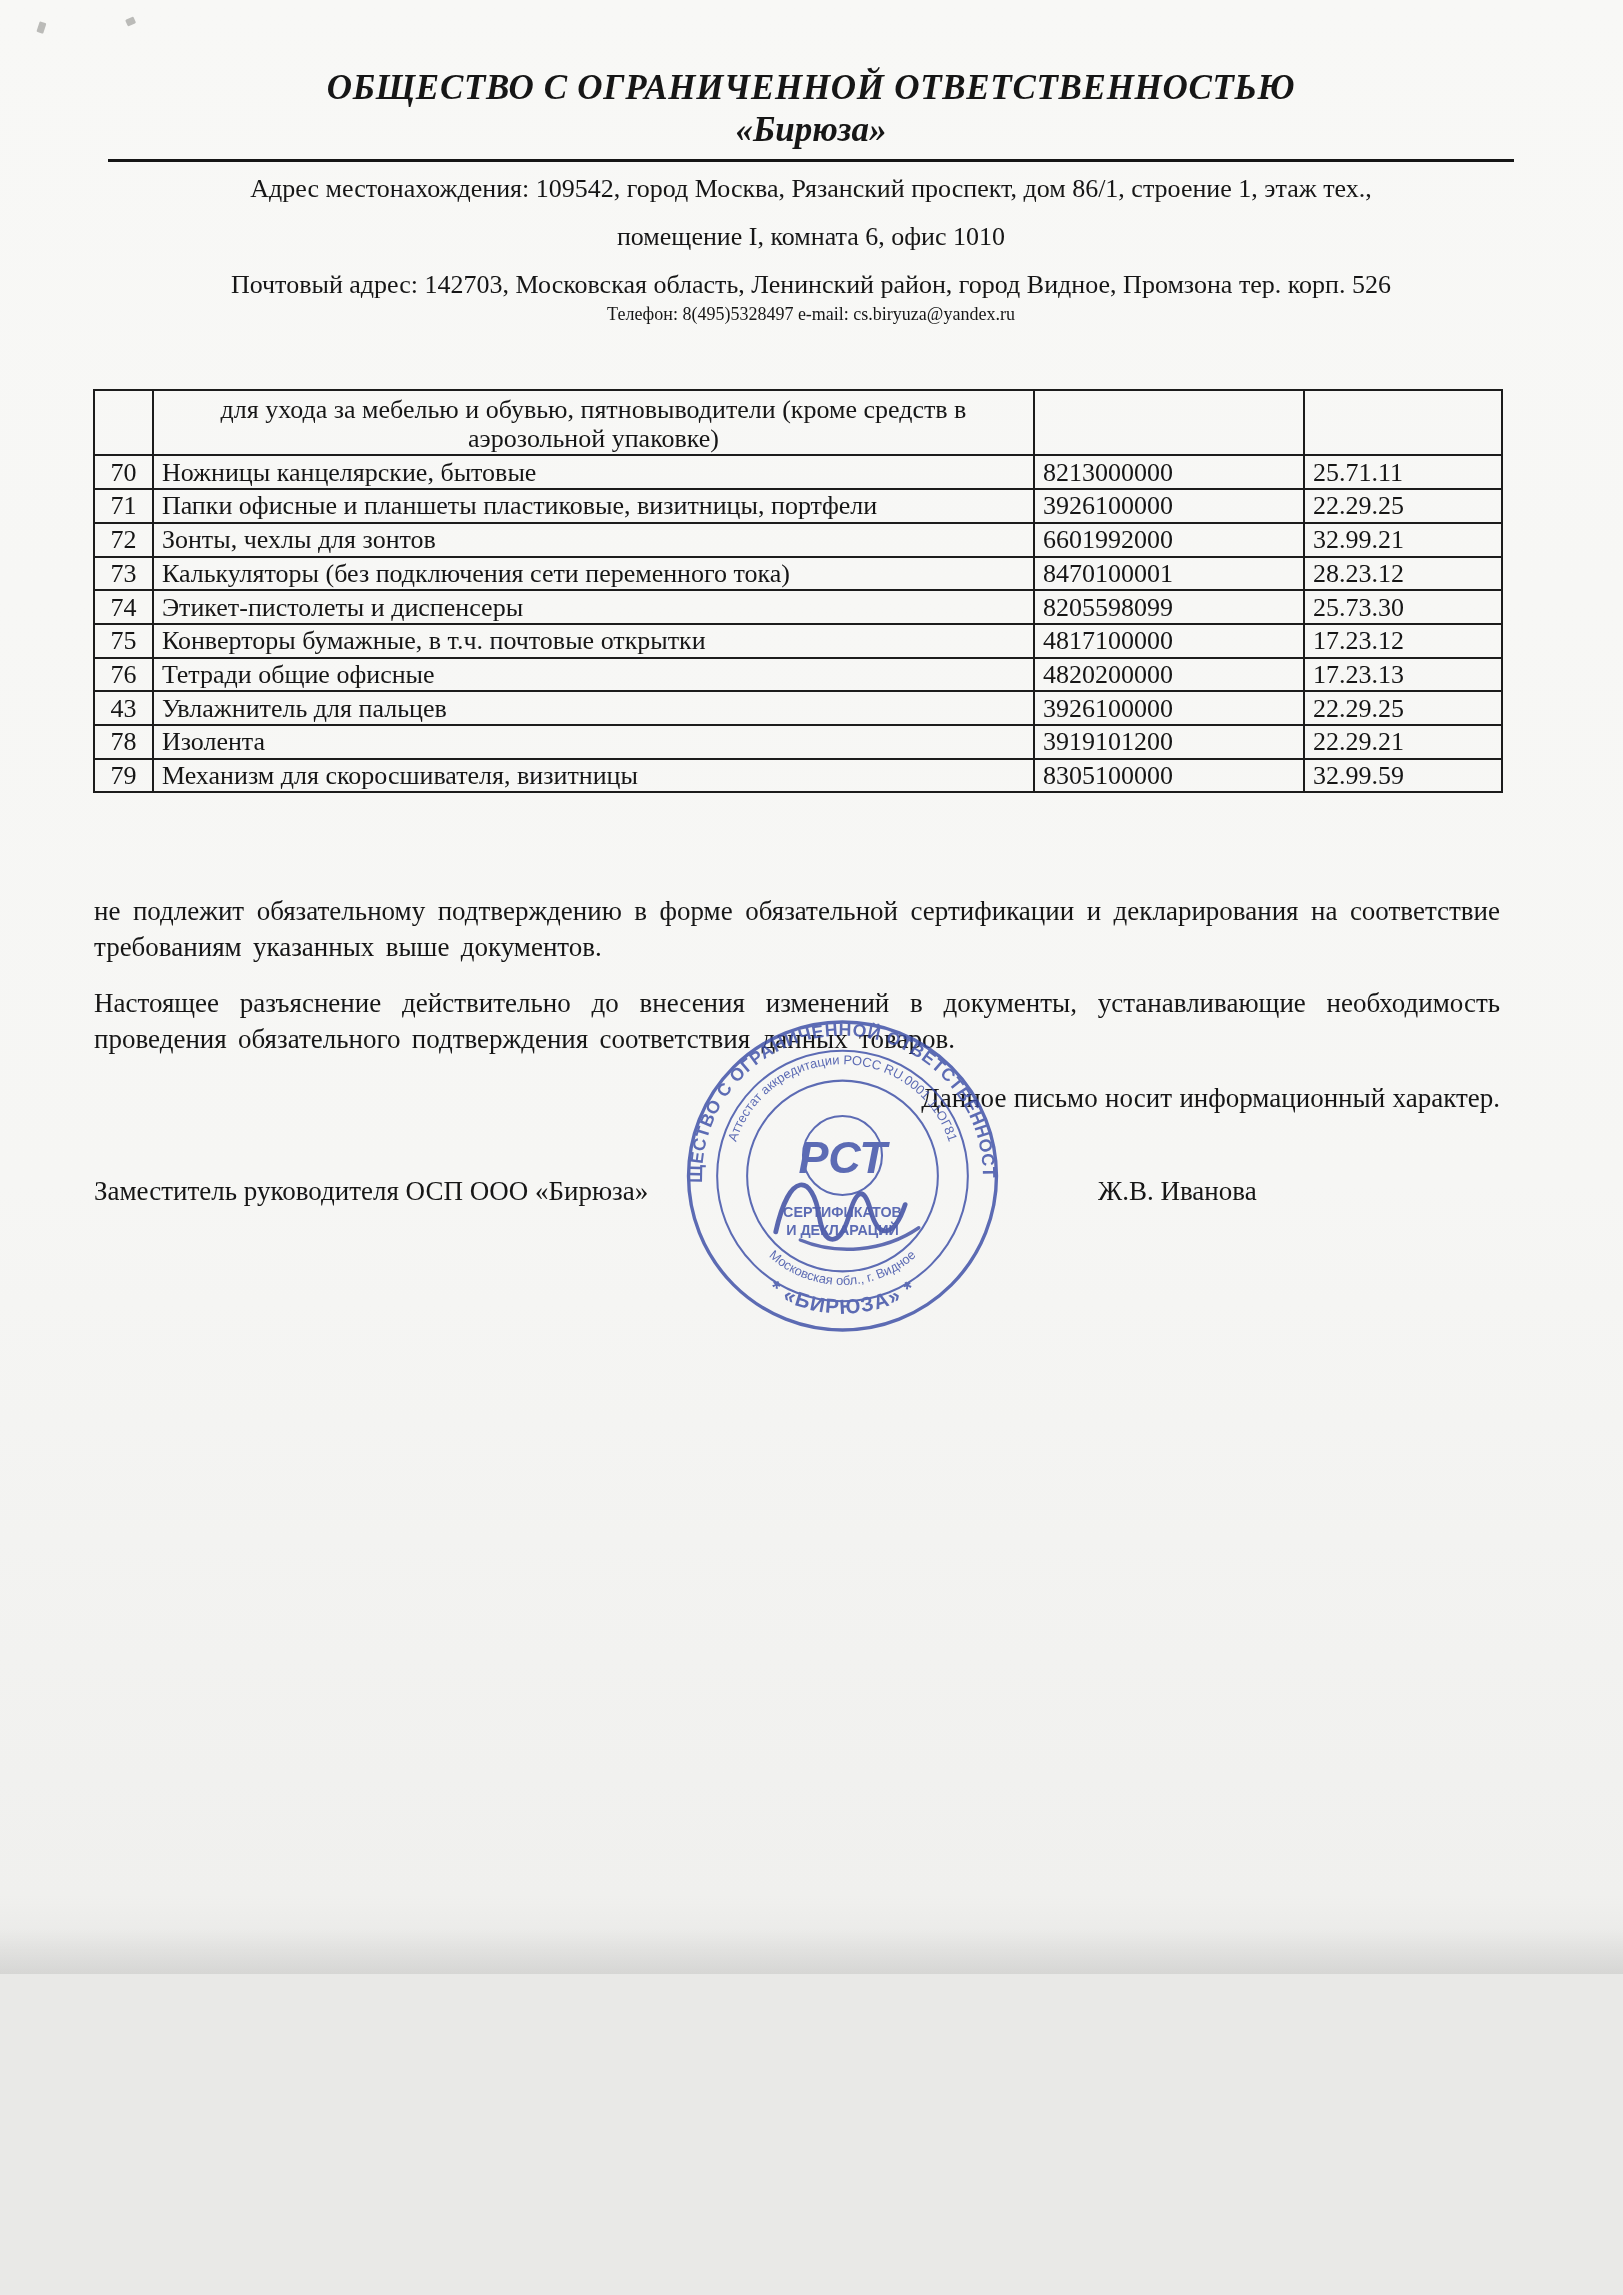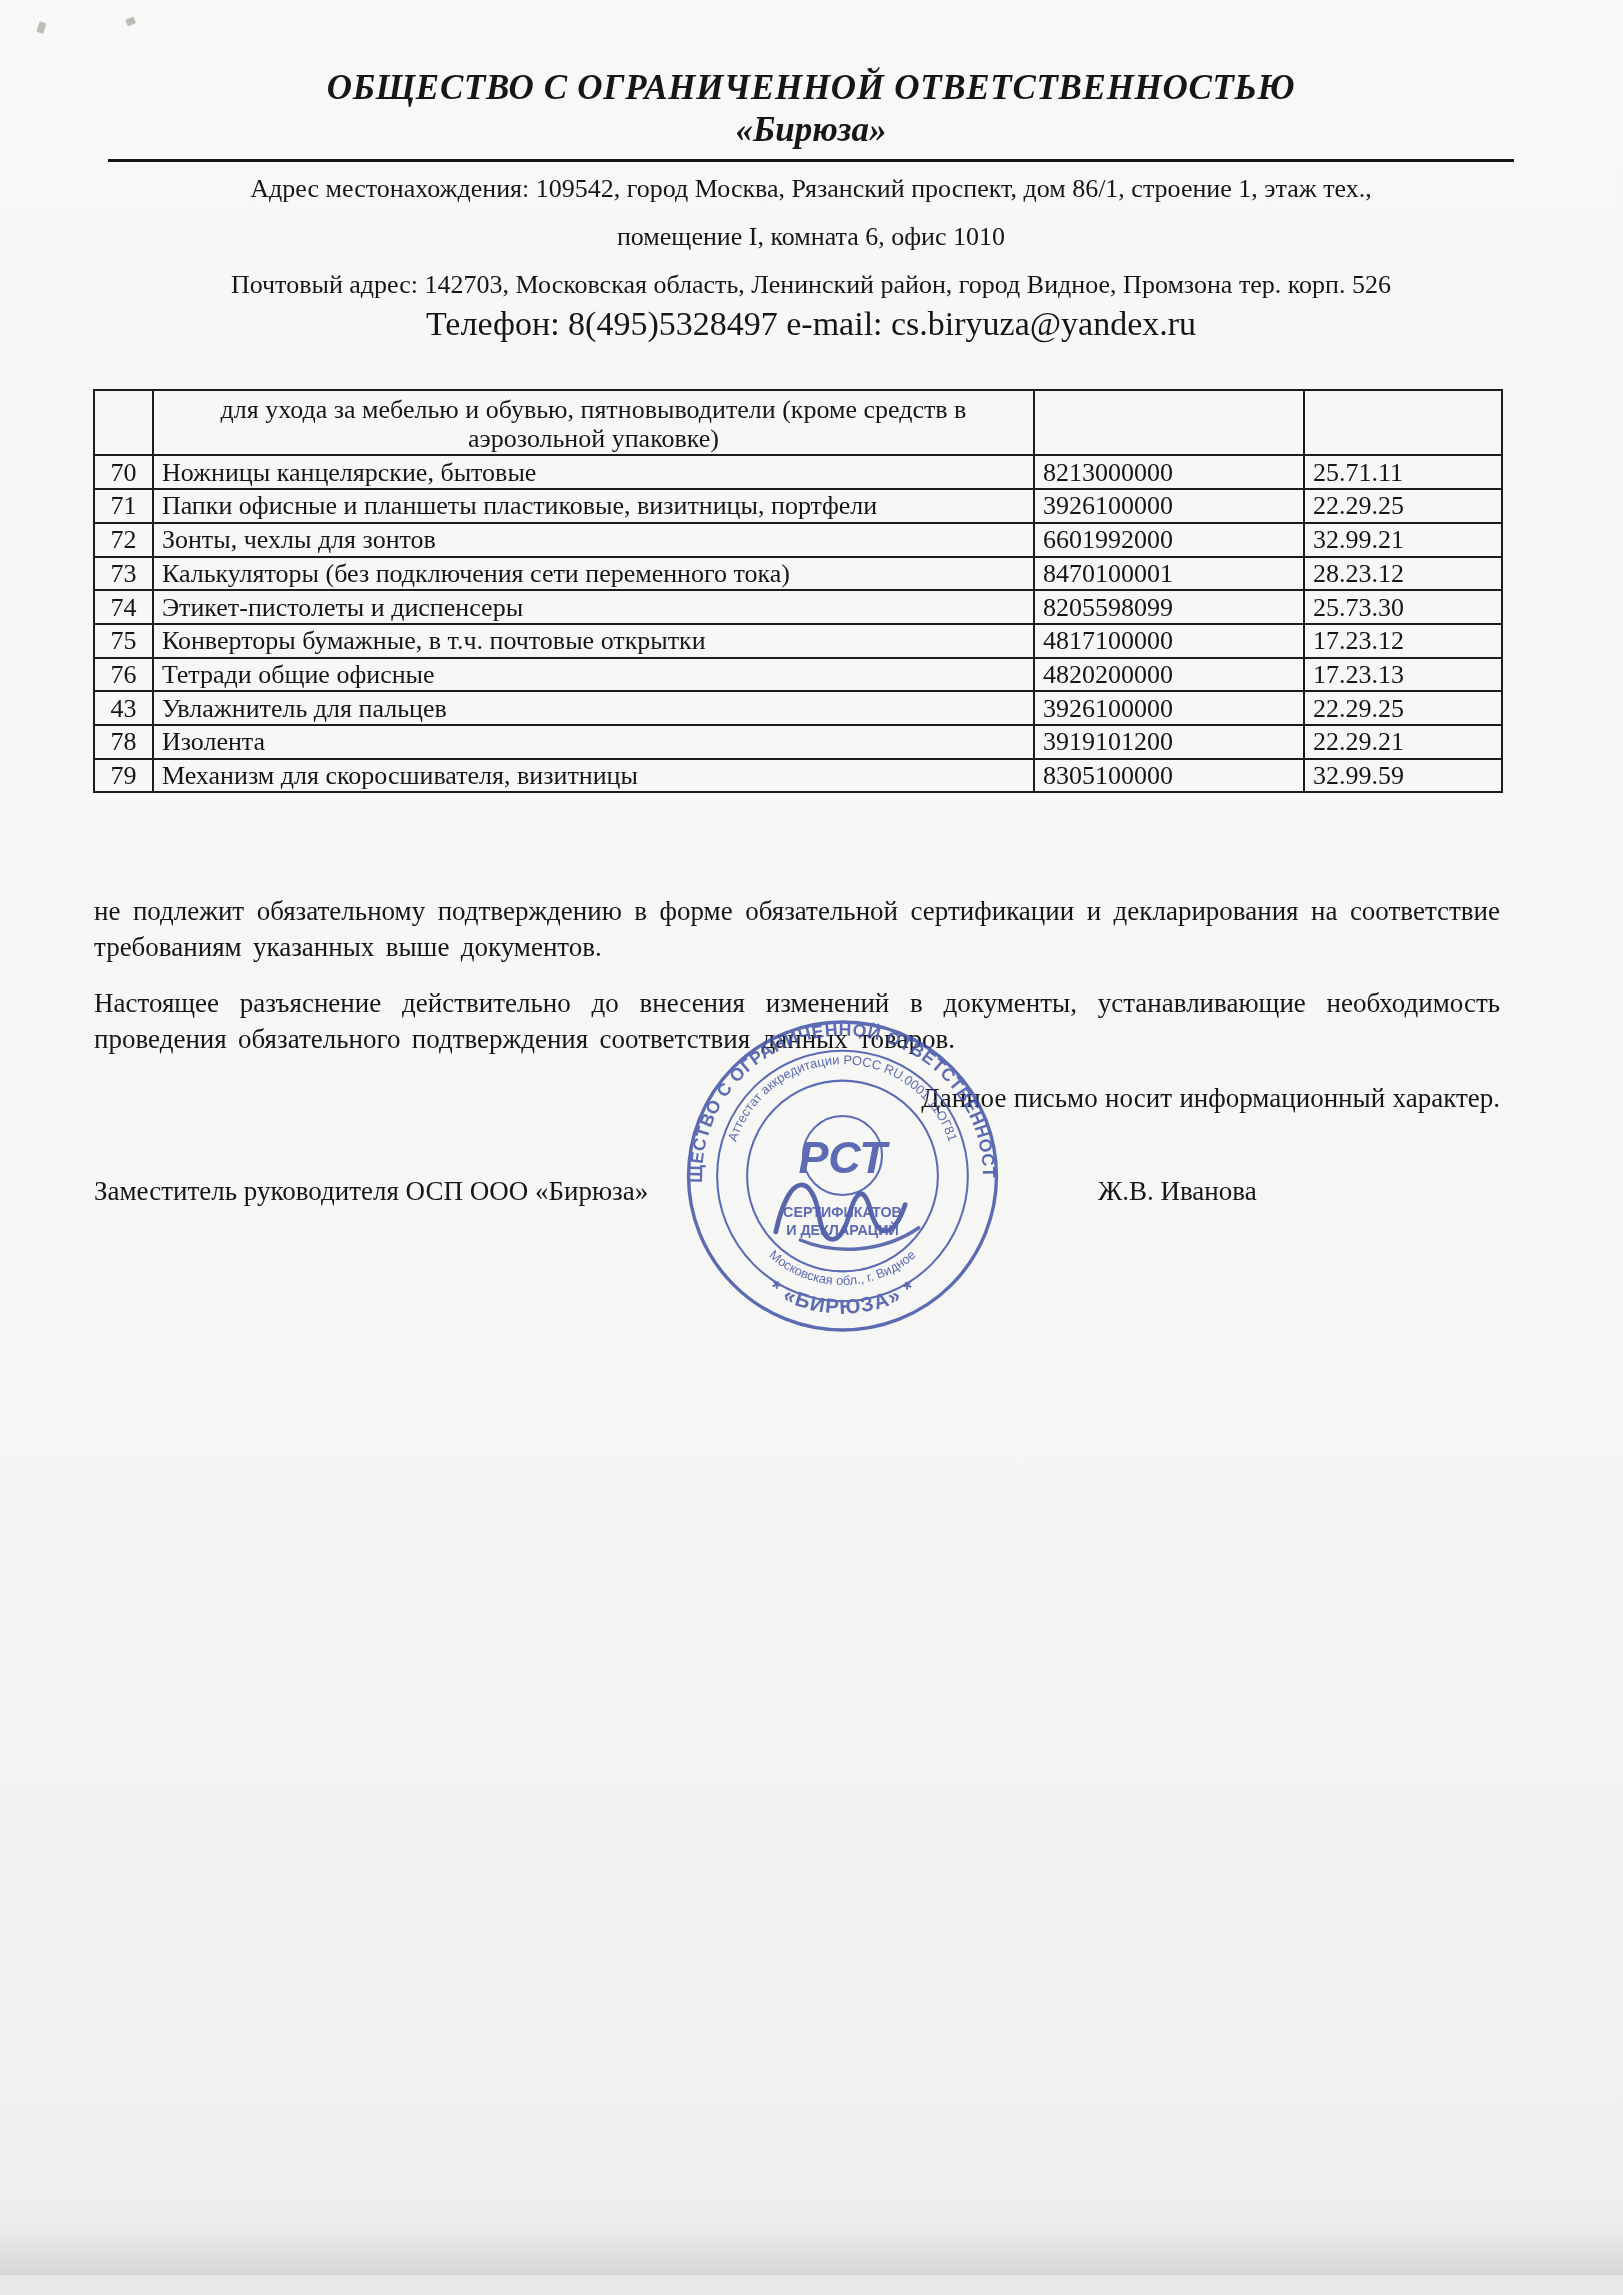--- a/index.html
+++ b/index.html
@@ -1,18 +1,18 @@
 <!DOCTYPE html>
 <html style="--stamp-color: #3b4da6;font-size:10.5px"><head>
 <meta charset="utf-8">
 <style>
   html,body{margin:0;padding:0;background:#e9e9e7;}
   .page{
     position:relative;
-    width:1623px;height:2275px;
+    width:1623px;height:1974px;
     margin:0 auto;
     background:linear-gradient(180deg,#f8f8f6 0%,#f6f6f4 60%,#f0f0ee 96%,#e6e6e4 100%);
     font-family:"Liberation Serif", serif;
     color:#161616;
     overflow:hidden;
   }
   
   .speck{position:absolute;background:#9a9a96;opacity:.65;border-radius:1.3px;}
   .speck.a{left:38px;top:22px;width:6.5px;height:10.5px;transform:rotate(18deg);}
   .speck.b{left:126px;top:18.3px;width:9.2px;height:6.5px;transform:rotate(-24deg);}
@@ -20,21 +20,21 @@
   .scan-bottom-shade{position:absolute;left:0;bottom:0;width:100%;height:46px;background:linear-gradient(180deg,rgba(0,0,0,0) 0%,rgba(0,0,0,.07) 100%);}
 
   
   .letterhead{position:absolute;left:108px;top:69px;width:1406px;text-align:center;}
   .company-type{font-size:35px;font-weight:bold;font-style:italic;letter-spacing:0.7px;line-height:1.1;}
   .company-name{font-size:35px;font-weight:bold;font-style:italic;margin-top:3.9px;line-height:1.1;}
   .head-rule{height:3.3px;background:#161616;margin-top:9.2px;}
   .addr{font-size:26px;line-height:1.2;margin-top:17px;}
   .addr.first{margin-top:10.5px;}
   .reg-line{font-size:26px;line-height:1.2;margin-top:37px;}
-  .contact-line{font-size:34px;line-height:1.2;margin-top:3.9px;}
+  .contact-line{font-size:18px;line-height:1.2;margin-top:3.9px;}
 
   
   .goods-table{position:absolute;left:93px;top:389px;border-collapse:collapse;table-layout:fixed;width:1406px;font-size:26px;}
   .goods-table td{border:2px solid #1c1c1c;padding:1.3px 7.9px;line-height:1.12;vertical-align:middle;overflow:hidden;}
   .goods-table tr{height:32px;}
   .goods-table tr.cont-row{height:65px;}
   .goods-table tr.cont-row td{vertical-align:top;padding-top:3.9px;text-align:center;}
   td.num-cell{text-align:center;padding:1.3px 2.6px;}
 
   

